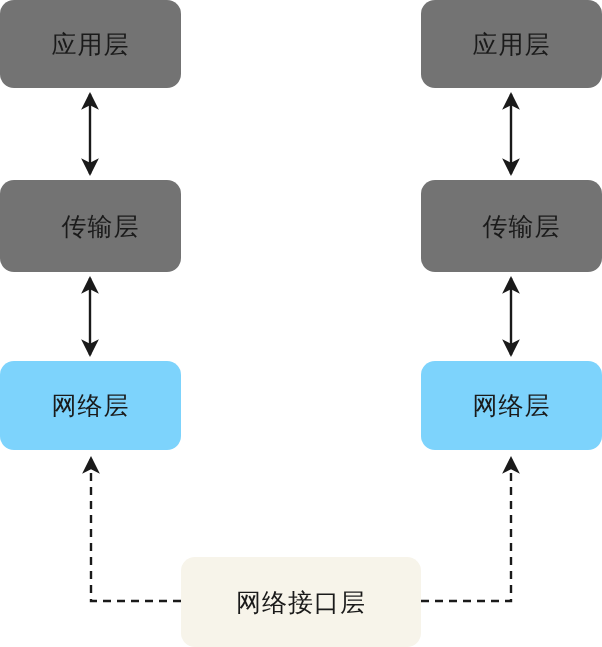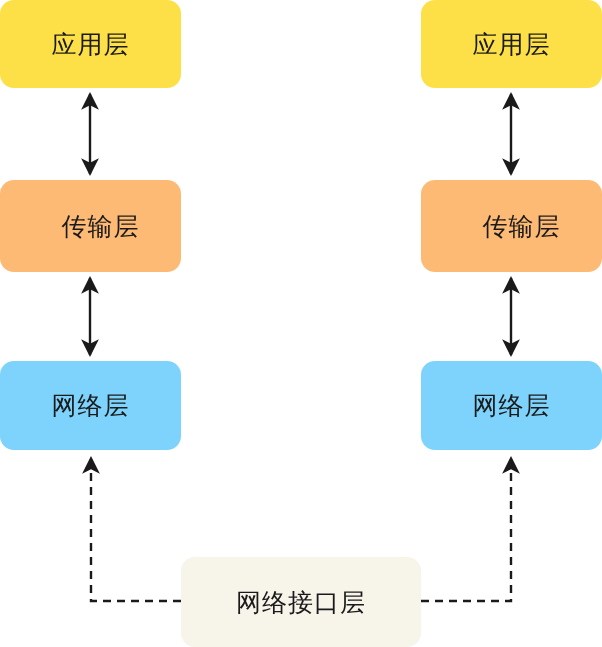--- a/index.html
+++ b/index.html
@@ -22,22 +22,22 @@
     align-items: center;
     justify-content: center;
     border-radius: 14px;
     color: #1a1a1a;
     font-size: 25px;
     line-height: 1;
     letter-spacing: 1px;
     font-weight: 400;
     user-select: none;
   }
-  .node-app      { background: #fde047; }
-  .node-transport{ background: #fdba74; padding-left: 20px; }
+  .node-app      { background: #737373; }
+  .node-transport{ background: #737373; padding-left: 20px; }
   .node-network  { background: #7dd3fc; }
   .node-iface    { background: #f7f4ea; }
 
   
   #app-left       { left: 0px;   top: 0px;   width: 181px; height: 88px;  }
   #transport-left { left: 0px;   top: 180px; width: 181px; height: 92px;  }
   #network-left   { left: 0px;   top: 361px; width: 181px; height: 89px;  }
 
   
   #app-right       { left: 421px; top: 0px;   width: 181px; height: 88px;  }

